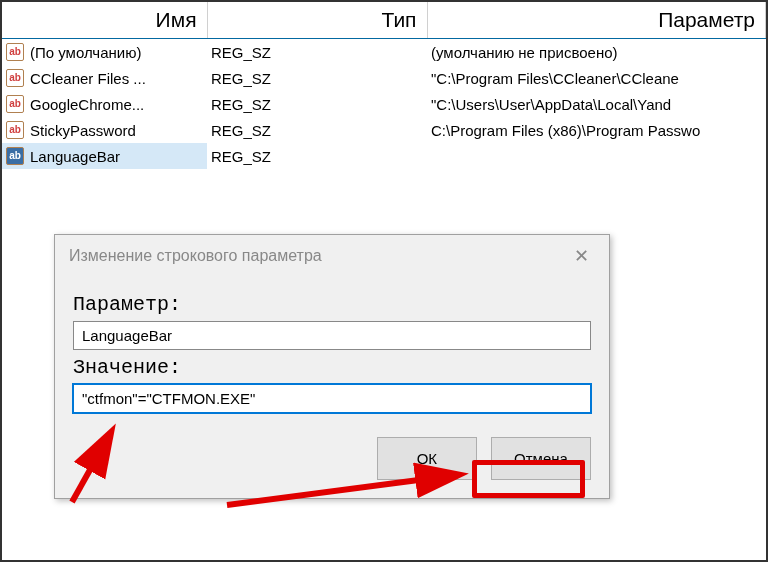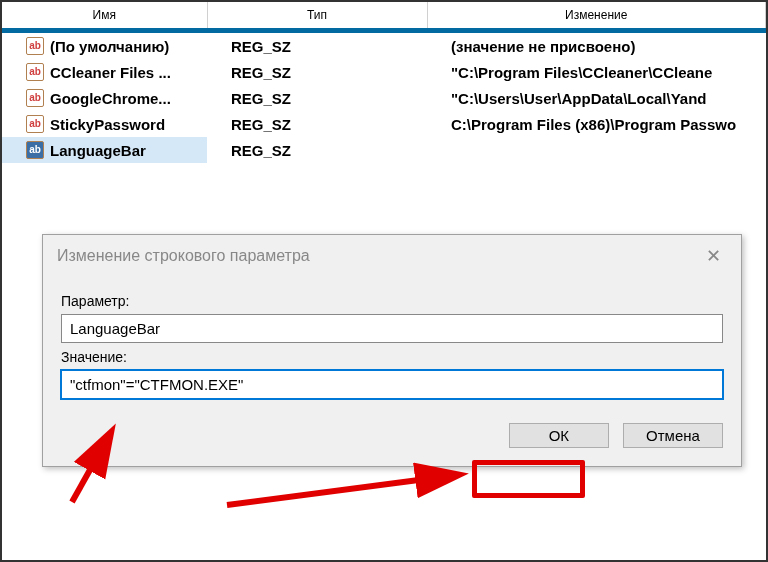--- a/index.html
+++ b/index.html
@@ -14,39 +14,38 @@
       overflow: hidden;
       border: 2px solid #333;
       position: relative;
     }
     .registry-table {
       width: 100%;
       border-collapse: collapse;
       table-layout: fixed;
     }
     .registry-table th {
-      text-align: center;
+      text-align: right;
       padding: 6px 10px;
       font-weight: normal;
       border-right: 1px solid #d0d0d0;
-      border-bottom: 5px solid #0369a1;
-      background: #fff;
-      font-size: 12px;
+      border-bottom: 1px solid #0369a1;
+      background: #fff;
+      font-size: 21px;
     }
     .registry-table th:nth-child(1) { width: 205px; }
     .registry-table th:nth-child(2) { width: 220px; }
     .registry-table th:nth-child(3) { width: auto; }
     .registry-table td {
-      padding: 4px 24px;
+      padding: 4px 4px;
       white-space: nowrap;
       overflow: hidden;
       text-overflow: clip;
       vertical-align: middle;
       font-size: 15px;
-      font-weight: bold;
     }
     .registry-table tbody tr.selected td:first-child {
       background: #d5e8f7;
     }
     .reg-icon {
       display: inline-block;
       width: 18px;
       height: 18px;
       background: #fff;
       border: 1px solid #b08050;
@@ -62,23 +61,23 @@
     }
     .reg-icon::before { content: 'ab'; }
     .reg-icon.selected {
       background: #3a6ea5;
       color: #fff;
     }
     .name-cell { display: flex; align-items: center; }
 
     .dialog {
       position: absolute;
-      left: 40px;
+      left: 52px;
       top: 232px;
-      width: 700px;
+      width: 556px;
       background: #f0f0f0;
       border: 1px solid #a0a0a0;
       box-shadow: 2px 2px 6px rgba(0,0,0,0.25);
     }
     .dialog-title {
       padding: 10px 14px;
       color: #888;
       font-size: 16px;
       display: flex;
       justify-content: space-between;
@@ -89,42 +88,43 @@
       color: #888;
       cursor: pointer;
       padding: 0 6px;
       font-weight: 200;
     }
     .dialog-body {
       padding: 10px 18px 18px 18px;
     }
     .field-label {
       margin: 6px 0 5px 0;
-      font-size: 14px;
+      font-size: 20px;
+      font-family: Liberation Mono, monospace;
     }
     .field-input {
       width: 100%;
       padding: 5px 8px;
       font-size: 15px;
       border: 1px solid #888;
       background: #fff;
       font-family: inherit;
     }
     .field-input.focused {
       border: 1px solid #0078d7;
       outline: 1px solid #0078d7;
     }
     .button-row {
       margin-top: 24px;
       text-align: right;
     }
     .btn {
       display: inline-block;
       min-width: 100px;
-      padding: 3px 20px;
+      padding: 12px 20px;
       background: #e1e1e1;
       border: 1px solid #adadad;
       font-size: 15px;
       text-align: center;
       margin-left: 10px;
       cursor: pointer;
     }
     .ok-highlight {
       position: absolute;
       border: 5px solid #e00000;
@@ -139,33 +139,33 @@
     }
   </style>
 </head>
 <body>
 
 <table class="registry-table">
   <thead>
     <tr>
       <th>Имя</th>
       <th>Тип</th>
-      <th>Изменение</th>
+      <th>Параметр</th>
     </tr>
   </thead>
   <tbody id="rows-body">
       <tr>
         <td>
           <div class="name-cell">
             <span class="reg-icon"></span>
             <span>(По умолчанию)</span>
           </div>
         </td>
         <td>REG_SZ</td>
-        <td>(значение не присвоено)</td>
+        <td>(умолчанию не присвоено)</td>
       </tr>
       <tr>
         <td>
           <div class="name-cell">
             <span class="reg-icon"></span>
             <span>CCleaner Files ...</span>
           </div>
         </td>
         <td>REG_SZ</td>
         <td>"C:\Program Files\CCleaner\CCleane</td>

